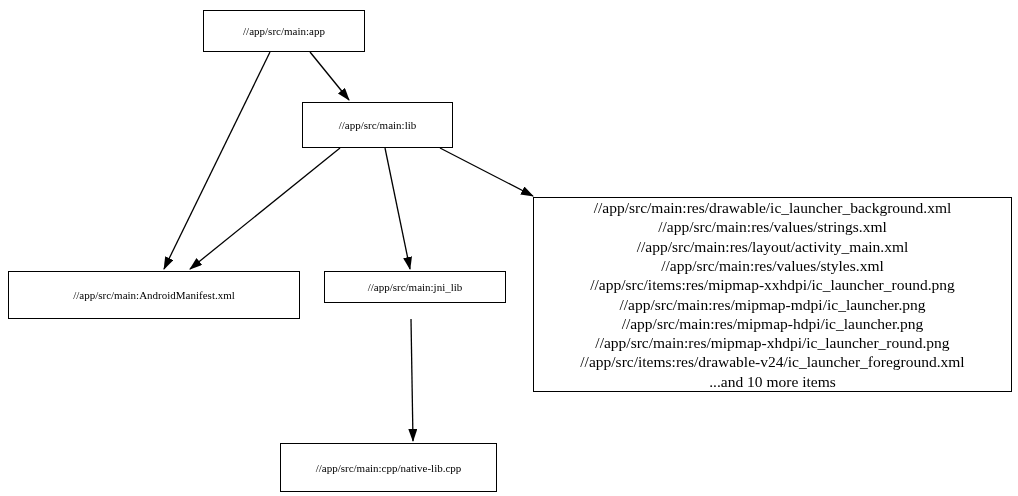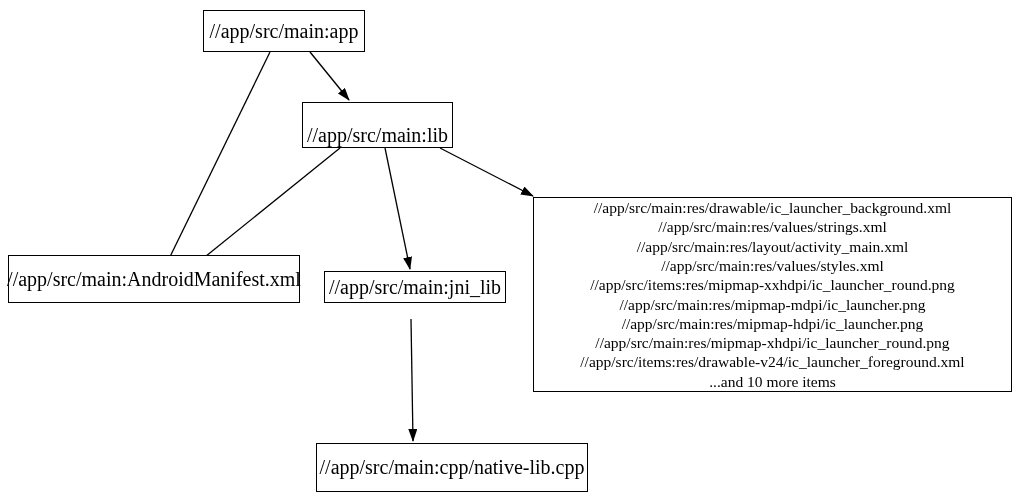--- a/index.html
+++ b/index.html
@@ -23,34 +23,34 @@
   }
   .node {
     position: absolute;
     box-sizing: border-box;
     border: 1.5px solid #000000;
     background: #ffffff;
     display: flex;
     align-items: center;
     justify-content: center;
     text-align: center;
-    font-size: 20px;
+    font-size: 11px;
     white-space: nowrap;
   }
   .node.multi {
     flex-direction: column;
     font-size: 15.5px;
     line-height: 19.3px;
   }
   .node-app        { left: 203px; top: 10px;  width: 162px; height: 42px; }
-  .node-lib        { left: 302px; top: 102px; width: 151px; height: 46px; align-items: flex-end; }
-  .node-manifest   { left: 8px;   top: 255px; width: 292px; height: 48px; align-items: center; }
+  .node-lib        { left: 302px; top: 102px; width: 151px; height: 46px; }
+  .node-manifest   { left: 8px;   top: 271px; width: 292px; height: 48px; align-items: center; }
   .node-jni        { left: 324px; top: 271px; width: 182px; height: 32px; }
   .node-resources  { left: 533px; top: 197px; width: 479px; height: 195px; }
-  .node-native     { left: 280px; top: 443px; width: 272px; height: 49px; margin-left: 36px; }
+  .node-native     { left: 280px; top: 443px; width: 217px; height: 49px; }
 </style>
 </head>
 <body>
 
 <div class="canvas">
 
   <svg class="edges-layer" width="1018" height="496" viewBox="0 0 1018 496" xmlns="http://www.w3.org/2000/svg">
     <defs>
       <marker id="arrow" markerUnits="userSpaceOnUse" markerWidth="14" markerHeight="10" refX="12" refY="4.5" orient="auto">
         <path d="M0,0 L13,4.5 L0,9 Z" fill="#000000"></path>

